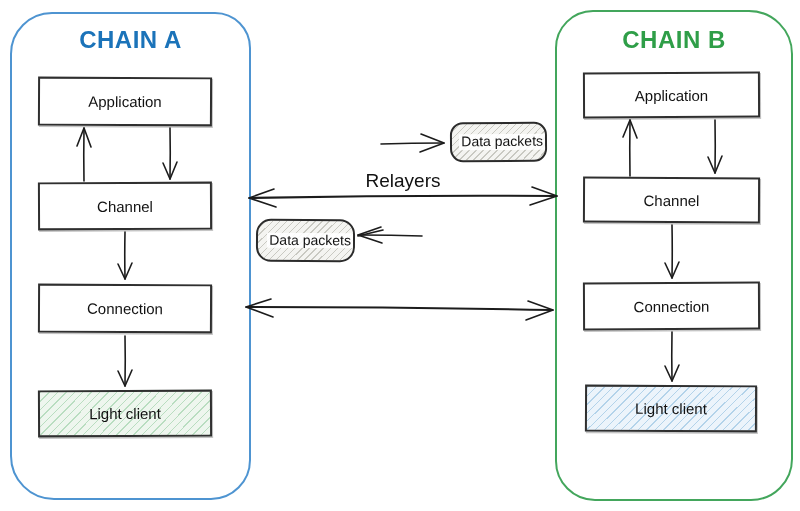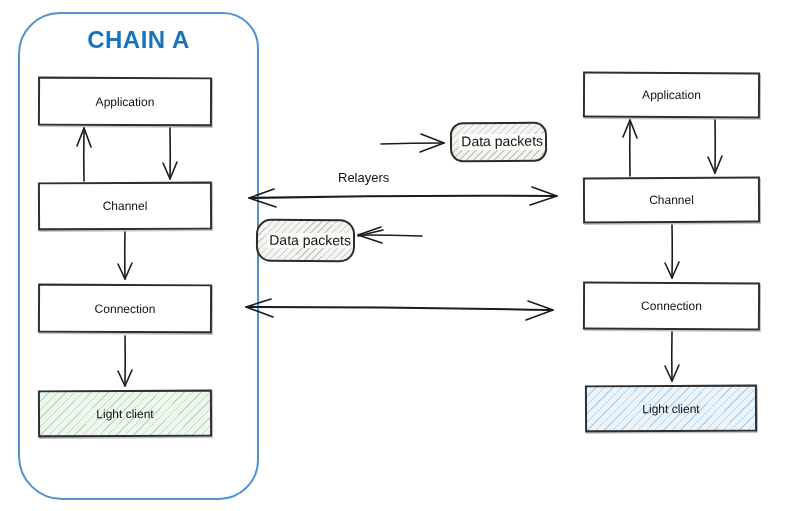--- a/index.html
+++ b/index.html
@@ -12,21 +12,21 @@
     width:800px;height:511px;
     background:#ffffff;
     overflow:hidden;
   }
   .chain{
     position:absolute;
     border:2px solid #888;
     background:transparent;
   }
   .chain.a{
-    left:18px;top:12px;width:237px;height:484px;
+    left:10px;top:12px;width:237px;height:484px;
     border-color:var(--chain_a_border,#4e94d1);
     border-radius:42px 36px 40px 44px;
   }
   .chain.b{
     left:555px;top:10px;width:234px;height:487px;
     border-color:var(--chain_b_border,#43a65c);
     border-radius:38px 44px 42px 40px;
   }
   .chain-title{
     position:absolute;
@@ -37,21 +37,21 @@
     letter-spacing:0.5px;
   }
   .chain.a .chain-title{top:12px;color:var(--chain_a_title,#1b73b9);}
   .chain.b .chain-title{top:14px;color:var(--chain_b_title,#2f9e48);}
   .module{
     position:absolute;
     box-sizing:border-box;
     border:2px solid var(--box_border,#2f2f2f);
     background:#ffffff;
     display:flex;align-items:center;justify-content:center;
-    font-size:12px;
+    font-size:15px;
     box-shadow:1px 1.5px 0 rgba(90,90,90,0.35);
   }
   
   .module:nth-child(odd){transform:rotate(-0.25deg);}
   .module:nth-child(even){transform:rotate(0.25deg);}
   .hatch-green{
     background-color:var(--light_client_a_bg,#eef6ee);
     background-image:repeating-linear-gradient(135deg,
       var(--light_client_a_hatch,#b9ddc0) 0px, var(--light_client_a_hatch,#b9ddc0) 1px,
       transparent 1px, transparent 6px);
@@ -72,21 +72,22 @@
       transparent 1px, transparent 5px);
     display:flex;align-items:center;justify-content:flex-end;
     font-size:14px;
   }
   .packet .lbl{background:rgba(255,255,255,0.88);padding:0 2px;line-height:1.1;}
   .packet.top{left:450px;top:122px;width:97px;height:40px;border-radius:13px;transform:rotate(-0.4deg);}
   .packet.bottom{left:256px;top:219px;width:99px;height:43px;border-radius:15px;transform:rotate(0.3deg);}
   .relayers-label{
     position:absolute;
     left:338px;top:170px;width:130px;
-    font-size:13px;
+    text-align:center;
+    font-size:19px;
   }
   #wires{
     position:absolute;left:0;top:0;width:800px;height:511px;
     pointer-events:none;
   }
   #wires path{
     fill:none;
     stroke:var(--ink,#1c1c1c);
     stroke-linecap:round;
   }
@@ -107,20 +108,23 @@
   <div class="module" style="left:38px;top:182px;width:174px;height:48px;">
     <span>Channel</span>
   </div>
   <div class="module" style="left:38px;top:284px;width:174px;height:49px;">
     <span>Connection</span>
   </div>
   <div class="module hatch-green" style="left:38px;top:390px;width:174px;height:47px;">
     <span>Light client</span>
   </div>
 
+  <div class="chain b">
+    <div class="chain-title">CHAIN B</div>
+  </div>
   <div class="module" style="left:583px;top:72px;width:177px;height:46px;">
     <span>Application</span>
   </div>
   <div class="module" style="left:583px;top:177px;width:177px;height:46px;">
     <span>Channel</span>
   </div>
   <div class="module" style="left:583px;top:282px;width:177px;height:48px;">
     <span>Connection</span>
   </div>
   <div class="module hatch-blue" style="left:585px;top:385px;width:172px;height:47px;">

